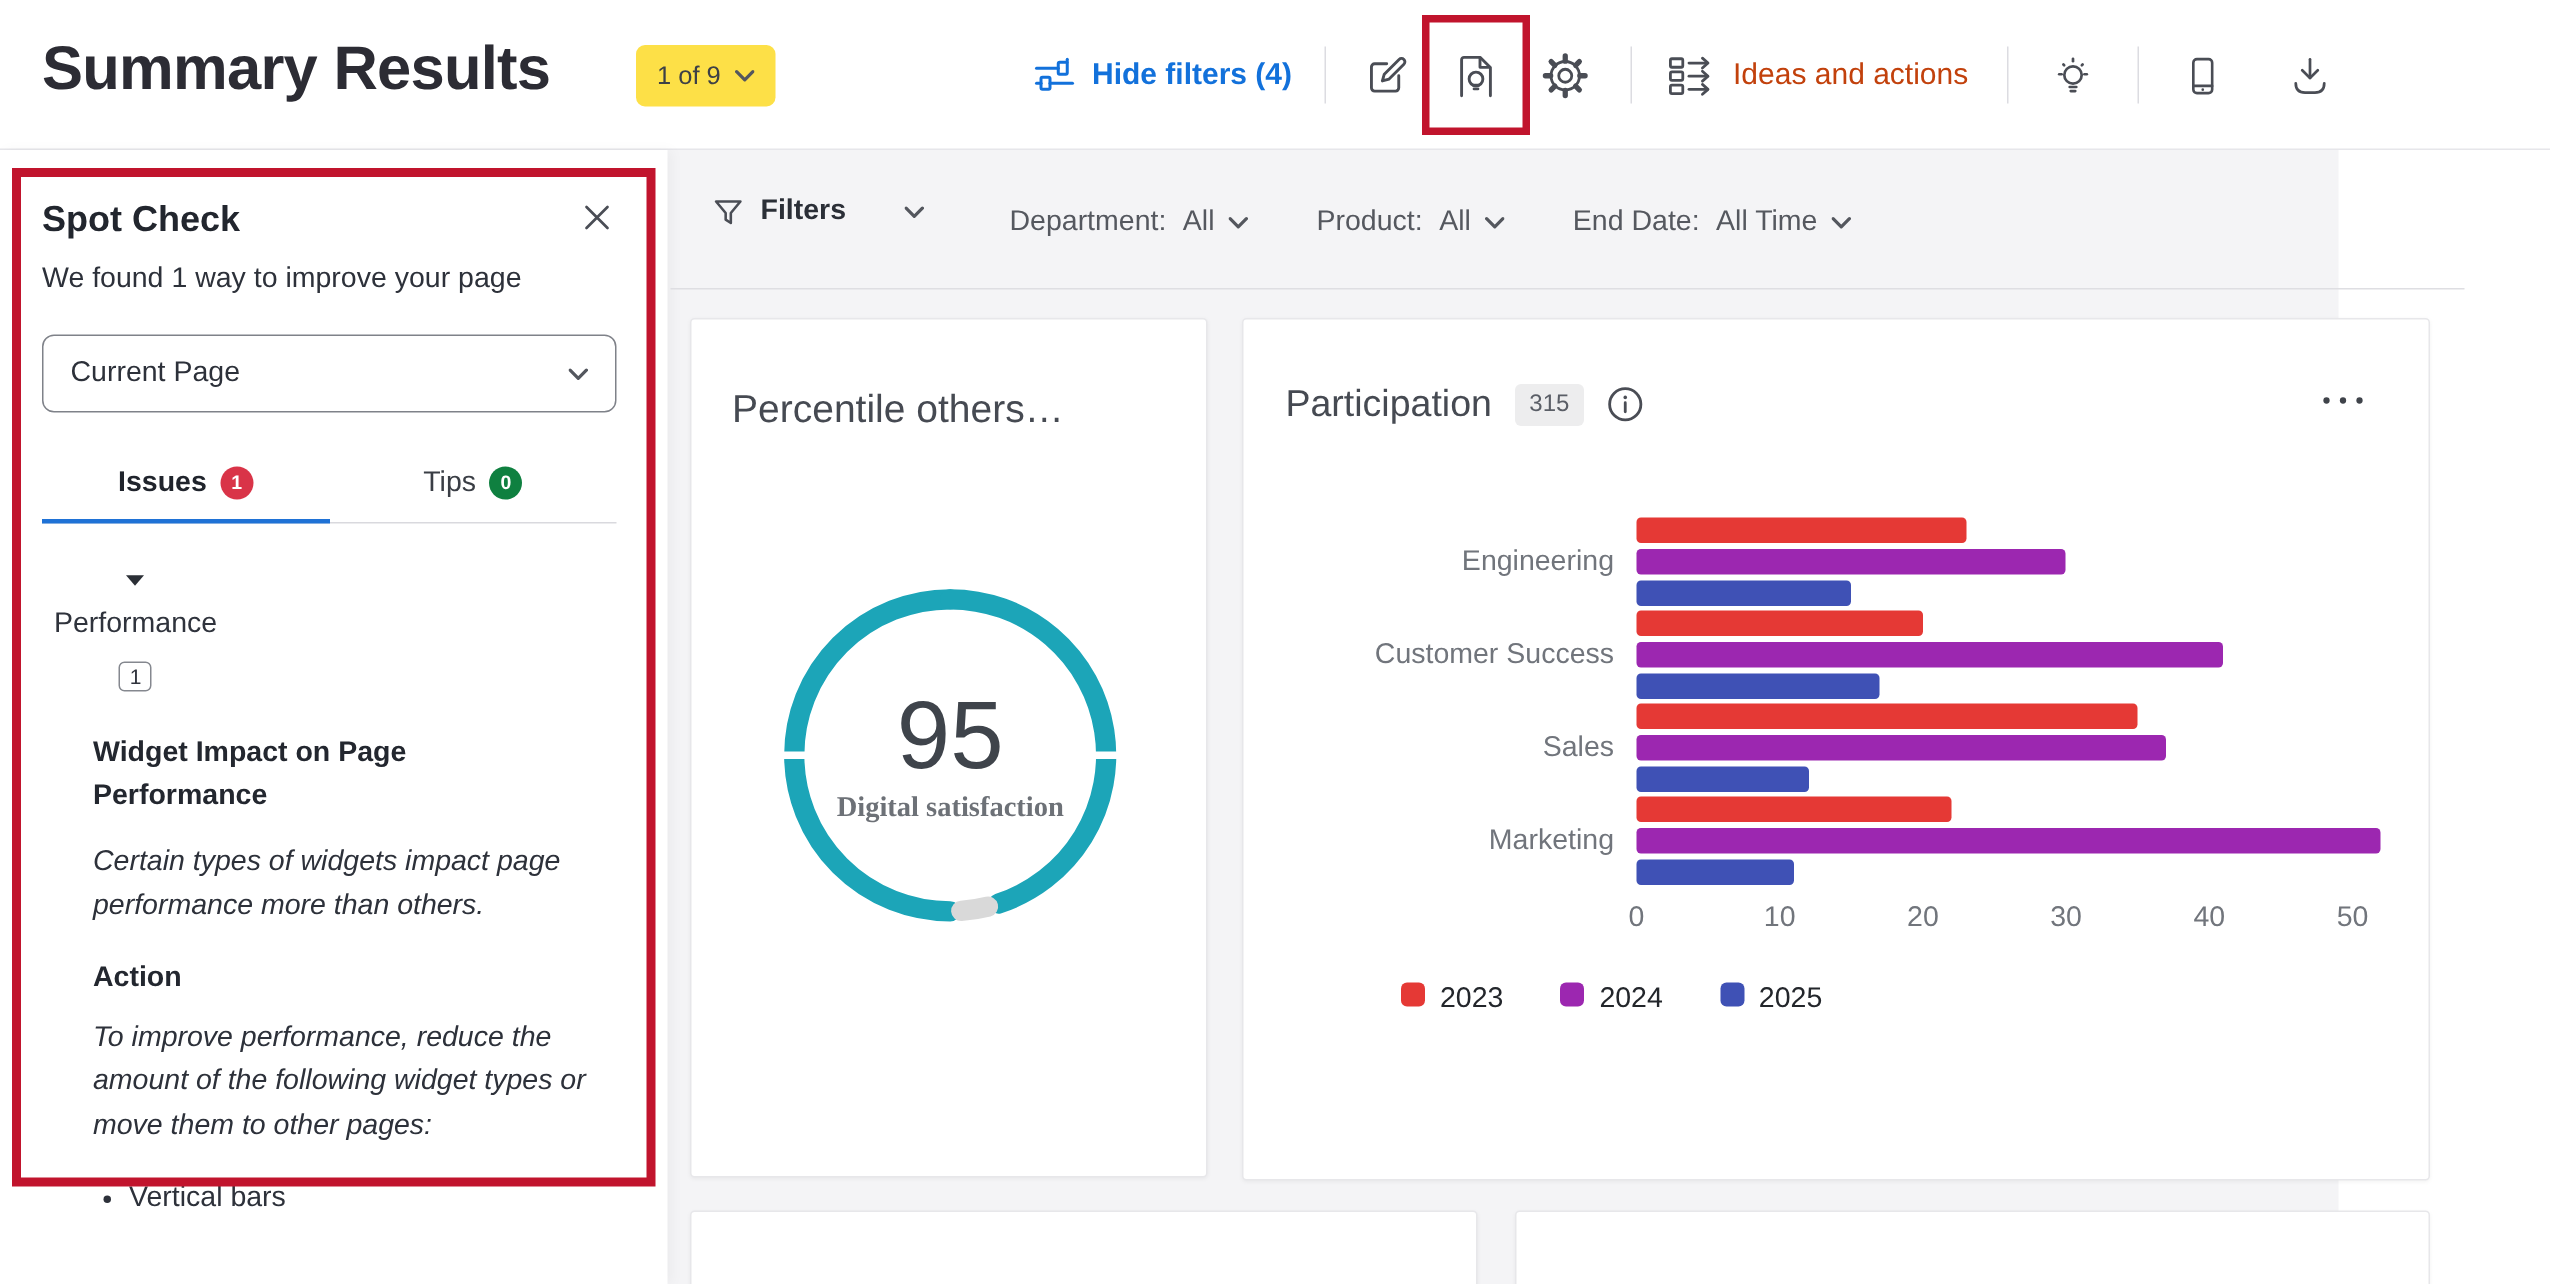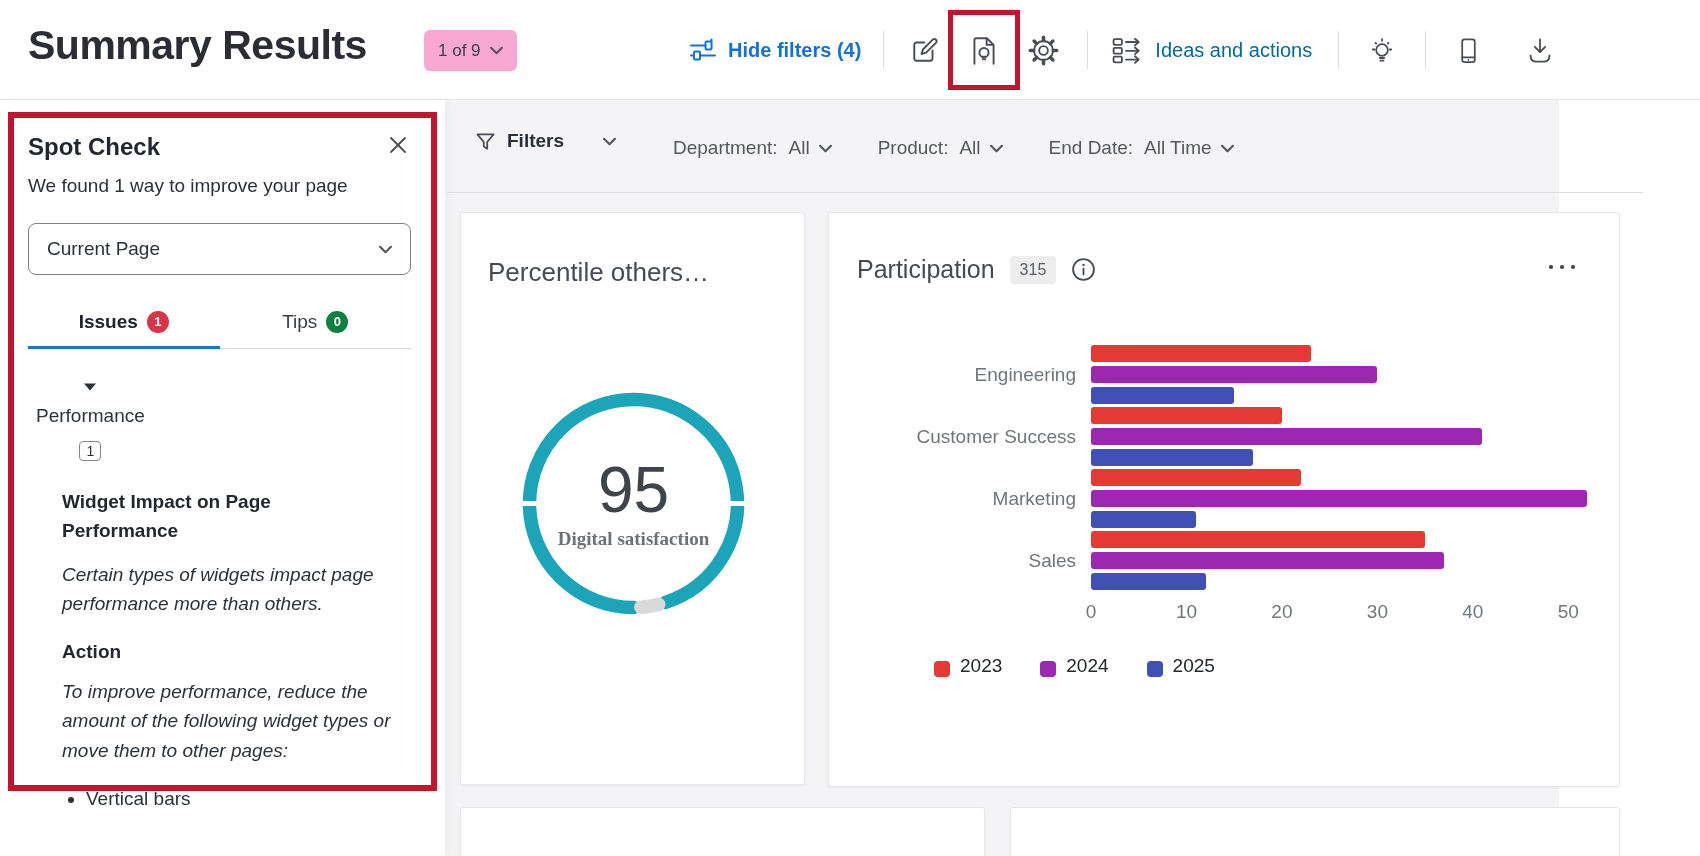--- a/index.html
+++ b/index.html
@@ -6,30 +6,30 @@
   html,body { width:1700px; height:856px; }
   body { font-family: "Liberation Sans", sans-serif; background:#fff; }
   .page { position:relative; width:1700px; height:856px; overflow:hidden; background:#fff; }
 
   
   .header { position:absolute; left:0; top:0; width:1700px; height:100px; background:#fff;
             border-bottom:1px solid #e6e6ea; }
   .page-title { position:absolute; left:28px; top:22px; font-size:41px; font-weight:600;
                 color:#2c2c34; letter-spacing:-0.5px; }
   .chip { position:absolute; left:424px; top:30px; height:41px; display:flex; align-items:center;
-          gap:9px; background:#f9a8d4; border:none; border-radius:6px; padding:0 14px;
+          gap:9px; background:#fde047; border:none; border-radius:6px; padding:0 14px;
           font-size:17px; color:#3d4046; font-family:inherit; cursor:pointer; }
   .toolbar { position:absolute; left:688px; top:0; height:100px; display:flex; align-items:center; }
   .icon-btn { background:none; border:none; padding:4px; cursor:pointer; display:flex; align-items:center; }
   .icon-btn svg { display:block; }
   .tb-link { display:flex; align-items:center; gap:10px; background:none; border:none;
              font-family:inherit; font-size:20px; font-weight:600; cursor:pointer; }
   .vdiv { width:1px; height:38px; background:#dcdce1; }
   .ideas-btn { display:flex; align-items:center; gap:12px; background:none; border:none;
-               font-family:inherit; font-size:20px; color:#0369a1; cursor:pointer; }
+               font-family:inherit; font-size:20px; color:#c2410c; cursor:pointer; }
   .spot-wrap { position:relative; }
   .annot { position:absolute; border:5px solid #C1142D; pointer-events:none; }
   .annot-hdr { inset:-20px -16px; border-width:5px; }
   .annot-panel { position:absolute; left:8px; top:112px; width:429px; height:679px; border-width:6px; }
   .mr22{margin-right:22px}.mr20{margin-right:20px}.mr24{margin-right:24px}.mr26{margin-right:26px}.mr34{margin-right:34px}
 
   
   .content { position:absolute; left:0; top:100px; width:1559px; height:756px; background:#f4f4f6; }
 
   
@@ -97,21 +97,21 @@
 
   .chart-rows { position:absolute; left:0; top:132px; width:100%; }
   .bar-group { position:relative; height:59px; margin-bottom:3px; }
   .bar-label { position:absolute; left:0; top:0; width:247px; height:59px; display:flex;
                align-items:center; justify-content:flex-end; font-size:19px; color:#71757c; }
   .bars { position:absolute; left:262px; top:0; width:506px; display:flex; flex-direction:column; gap:4px; }
   .bar { height:17px; border-radius:3px; }
   .x-axis { position:absolute; left:262px; top:388px; width:506px; height:24px; }
   .tick { position:absolute; transform:translateX(-50%); font-size:19px; color:#71757c; }
   .legend { position:absolute; left:105px; top:442px; display:flex; gap:38px; align-items:center; }
-  .lg-item { display:flex; align-items:flex-end; gap:10px; cursor:pointer; }
+  .lg-item { display:flex; align-items:flex-start; gap:10px; cursor:pointer; }
   .sw { width:16px; height:16px; border-radius:4px; display:inline-block; }
   .lg-t { font-size:19px; color:#23262b; }
 
   svg.icon { stroke:#4a4d55; fill:none; stroke-width:1.8; stroke-linecap:round; stroke-linejoin:round; }
   svg.icon-blue { stroke:#1271DB; fill:none; stroke-width:2; stroke-linecap:round; stroke-linejoin:round; }
   .blue-text { color:#1271DB; }
   svg.chev { width:13px; height:9px; stroke:#54575e; fill:none; stroke-width:2; stroke-linecap:round; stroke-linejoin:round; }
 </style>
 </head>
 <body>
@@ -361,33 +361,33 @@
             </div>
             <div class="bar-group">
               <div class="bar-label">Customer Success</div>
               <div class="bars">
                 <div class="bar" style="width: 37.7358%; background: rgb(229, 57, 53);"></div>
                 <div class="bar" style="width: 77.3585%; background: rgb(156, 39, 176);"></div>
                 <div class="bar" style="width: 32.0755%; background: rgb(63, 81, 181);"></div>
               </div>
             </div>
             <div class="bar-group">
+              <div class="bar-label">Sales</div>
+              <div class="bars">
+                <div class="bar" style="width: 66.0377%; background: rgb(229, 57, 53);"></div>
+                <div class="bar" style="width: 69.8113%; background: rgb(156, 39, 176);"></div>
+                <div class="bar" style="width: 22.6415%; background: rgb(63, 81, 181);"></div>
+              </div>
+            </div>
+            <div class="bar-group">
               <div class="bar-label">Marketing</div>
               <div class="bars">
                 <div class="bar" style="width: 41.5094%; background: rgb(229, 57, 53);"></div>
                 <div class="bar" style="width: 98.1132%; background: rgb(156, 39, 176);"></div>
                 <div class="bar" style="width: 20.7547%; background: rgb(63, 81, 181);"></div>
-              </div>
-            </div>
-            <div class="bar-group">
-              <div class="bar-label">Sales</div>
-              <div class="bars">
-                <div class="bar" style="width: 66.0377%; background: rgb(229, 57, 53);"></div>
-                <div class="bar" style="width: 69.8113%; background: rgb(156, 39, 176);"></div>
-                <div class="bar" style="width: 22.6415%; background: rgb(63, 81, 181);"></div>
               </div>
             </div>
           </div>
         <div class="x-axis">
             <span class="tick" style="left: 0%;">0</span>
             <span class="tick" style="left: 18.8679%;">10</span>
             <span class="tick" style="left: 37.7358%;">20</span>
             <span class="tick" style="left: 56.6038%;">30</span>
             <span class="tick" style="left: 75.4717%;">40</span>
             <span class="tick" style="left: 94.3396%;">50</span>

